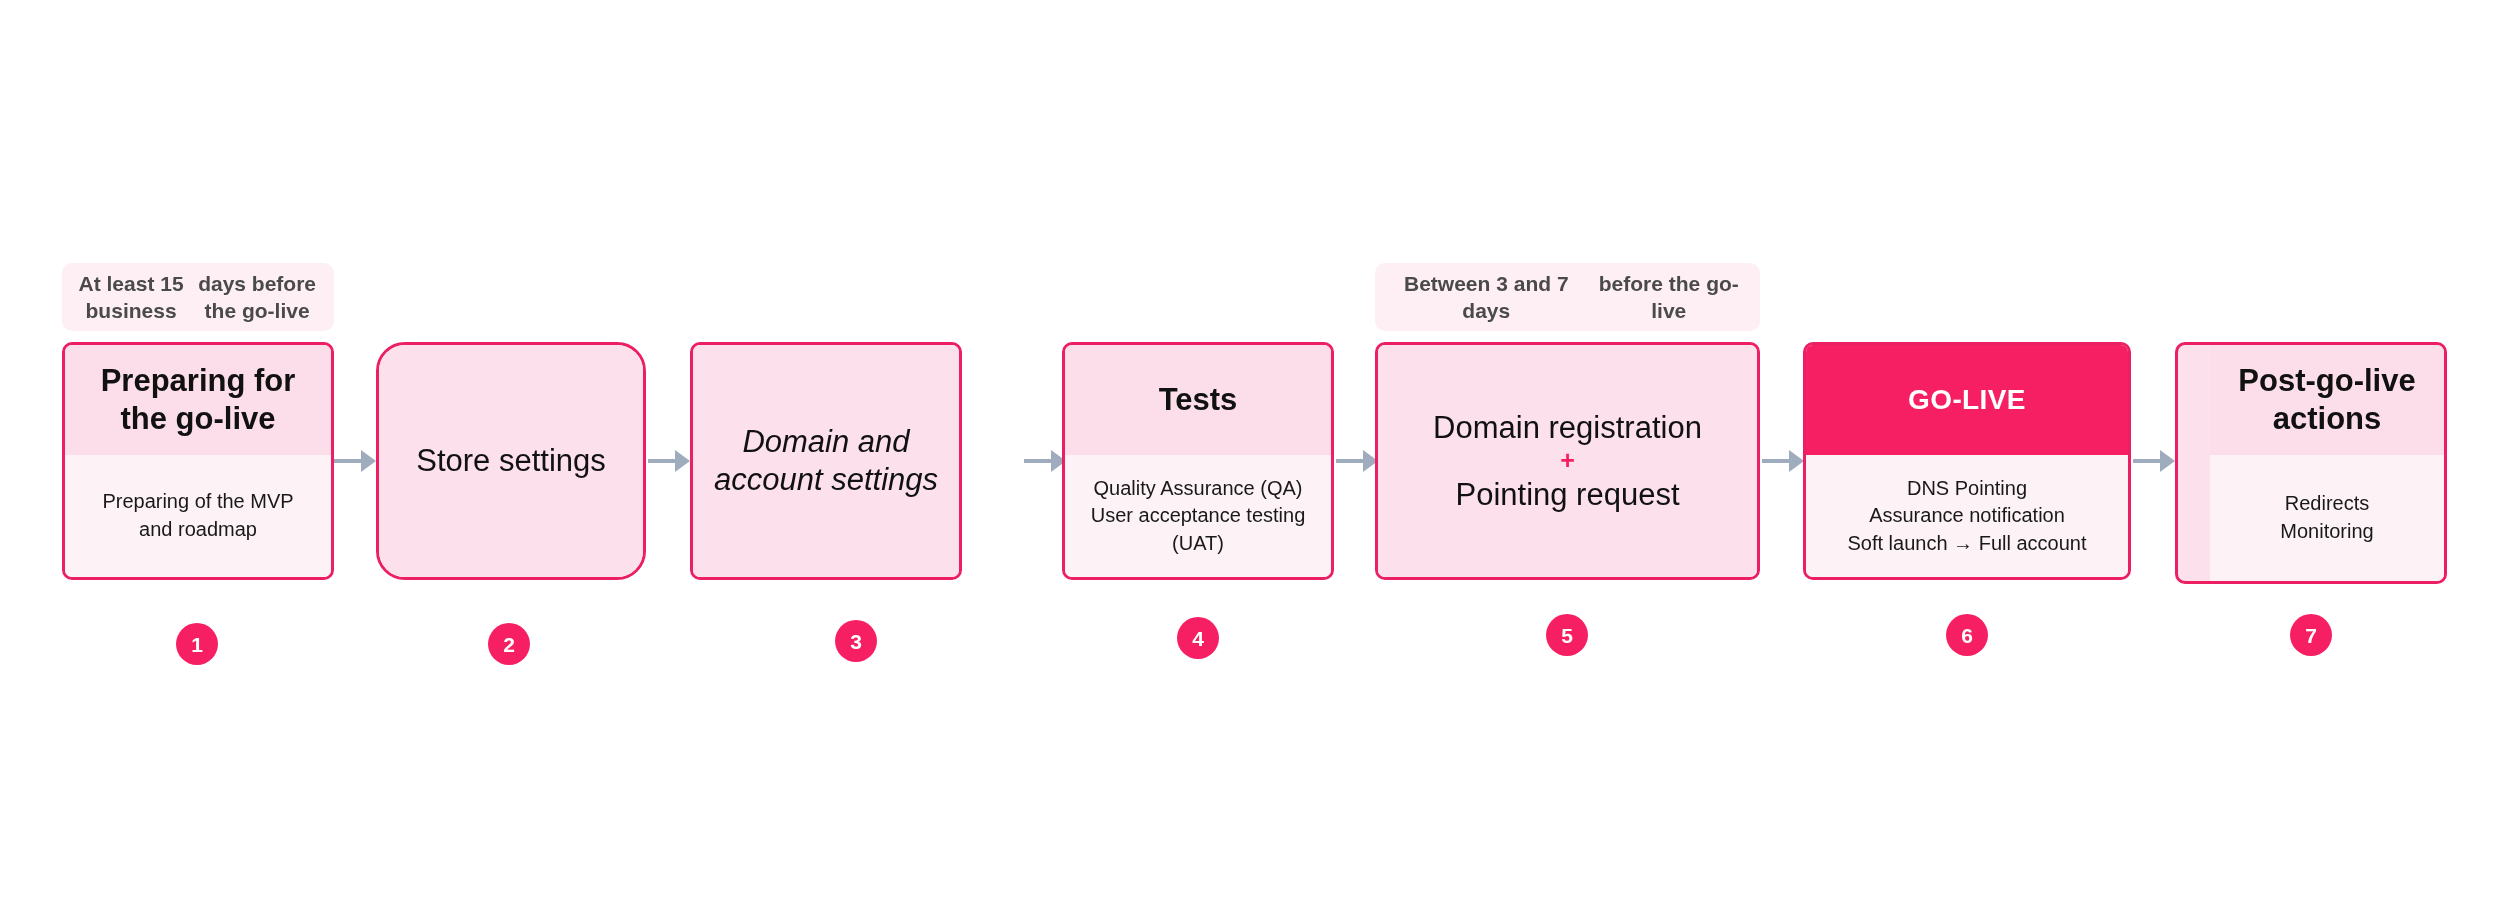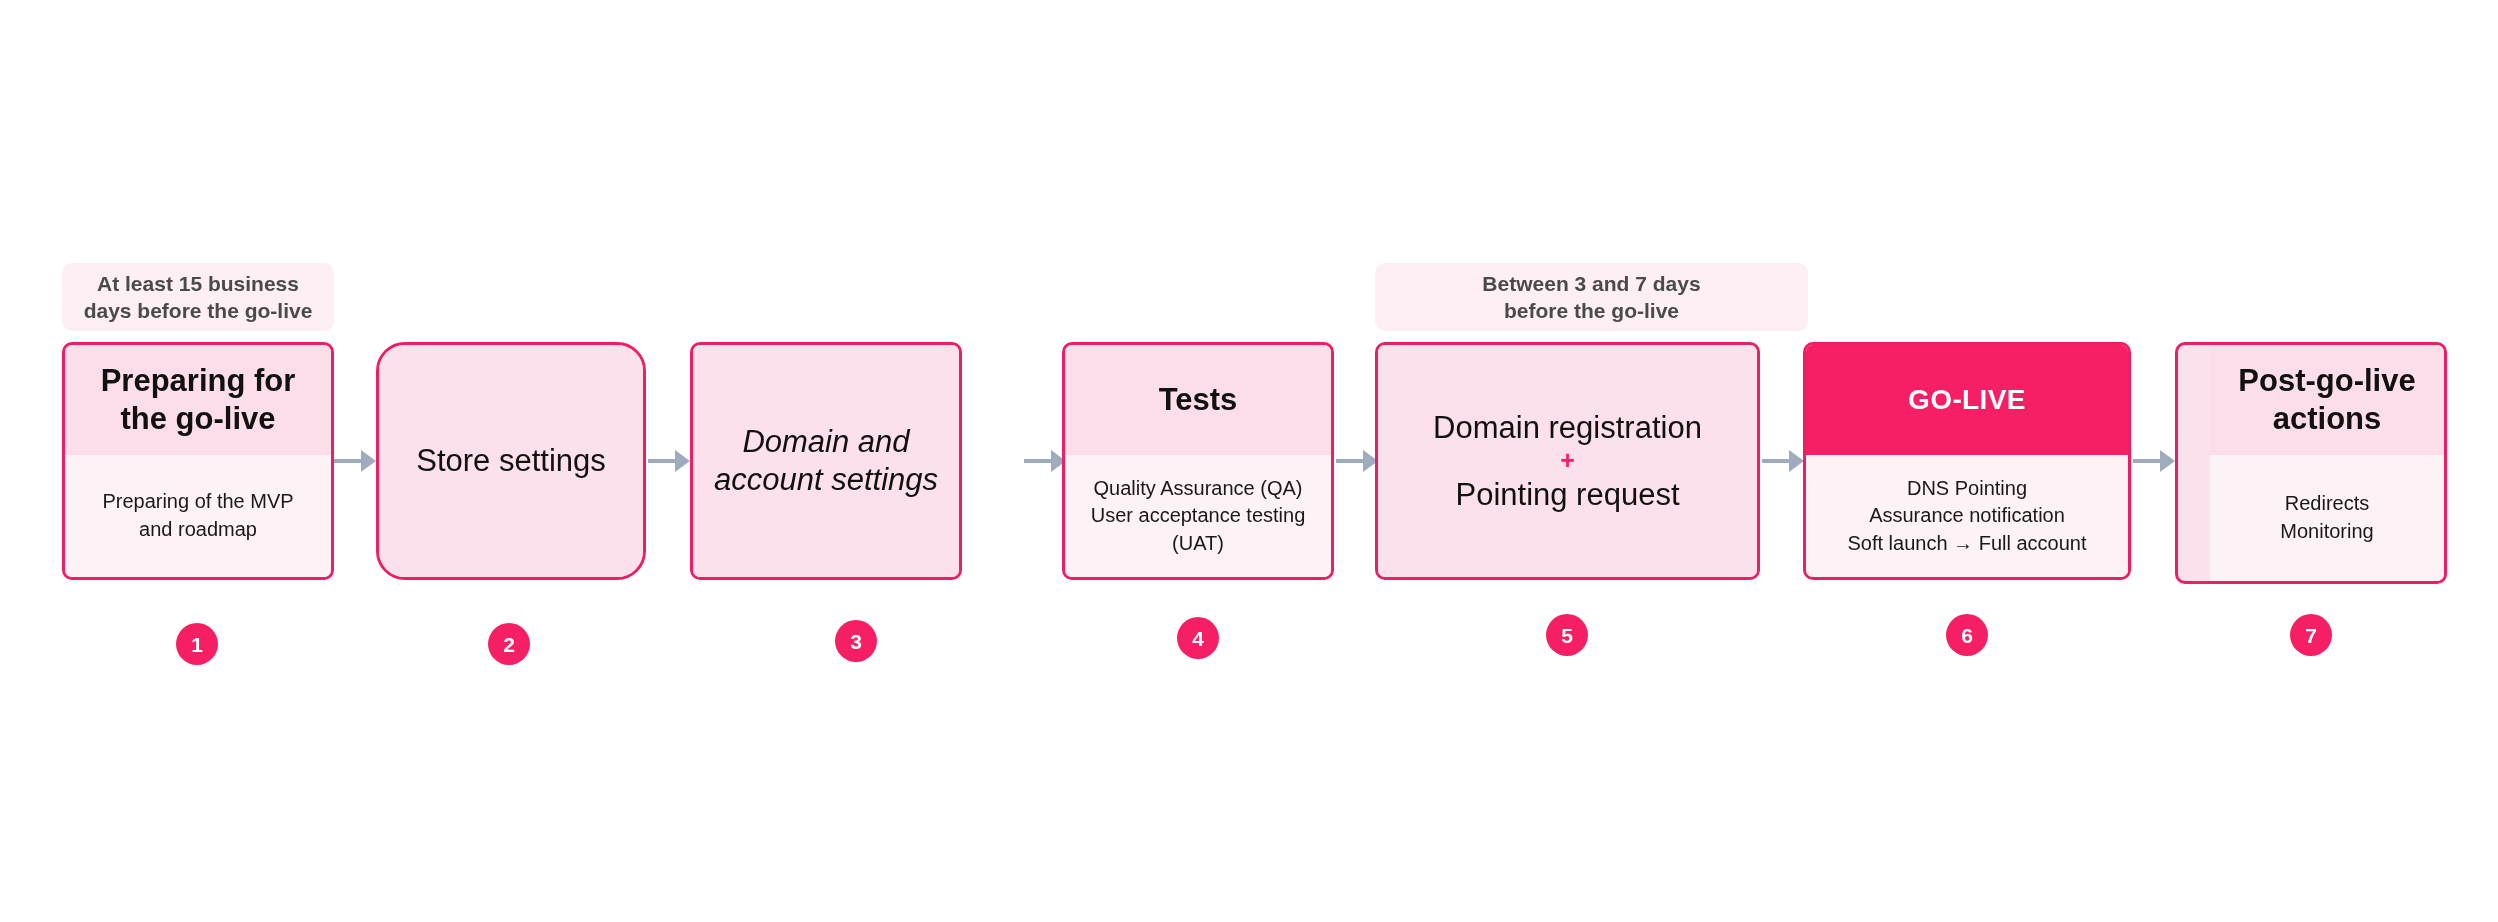--- a/index.html
+++ b/index.html
@@ -19,21 +19,21 @@
     height: 922px;
     background: #ffffff;
   }
 
   
   .note-band {
     position: absolute;
     background: #fdeff3;
     border-radius: 10px;
     display: flex;
-    flex-direction: column;
+    flex-direction: row;
     align-items: center;
     justify-content: center;
     text-align: center;
     color: #4a4a4a;
     font-size: 21px;
     font-weight: bold;
     line-height: 1.30;
     box-sizing: border-box;
     padding: 6px 10px;
   }
@@ -153,21 +153,21 @@
 </head>
 <body>
 
 <div id="canvas">
 
   <div class="note-band" style="left:62px; top:263px; width:272px; height:68px;">
     <span>At least 15 business</span>
     <span>days before the go-live</span>
   </div>
 
-  <div class="note-band" style="left:1375px; top:263px; width:433px; height:68px;">
+  <div class="note-band" style="left:1375px; top:263px; width:385px; height:68px;">
     <span>Between 3 and 7 days</span>
     <span>before the go-live</span>
   </div>
 
   <div class="step-card" style="left:62px; top:342px; width:272px; height:238px;">
     <div class="card-head" style="height:110px;">
       <div class="head-text">
         <div>Preparing for</div>
         <div>the go-live</div>
       </div>

